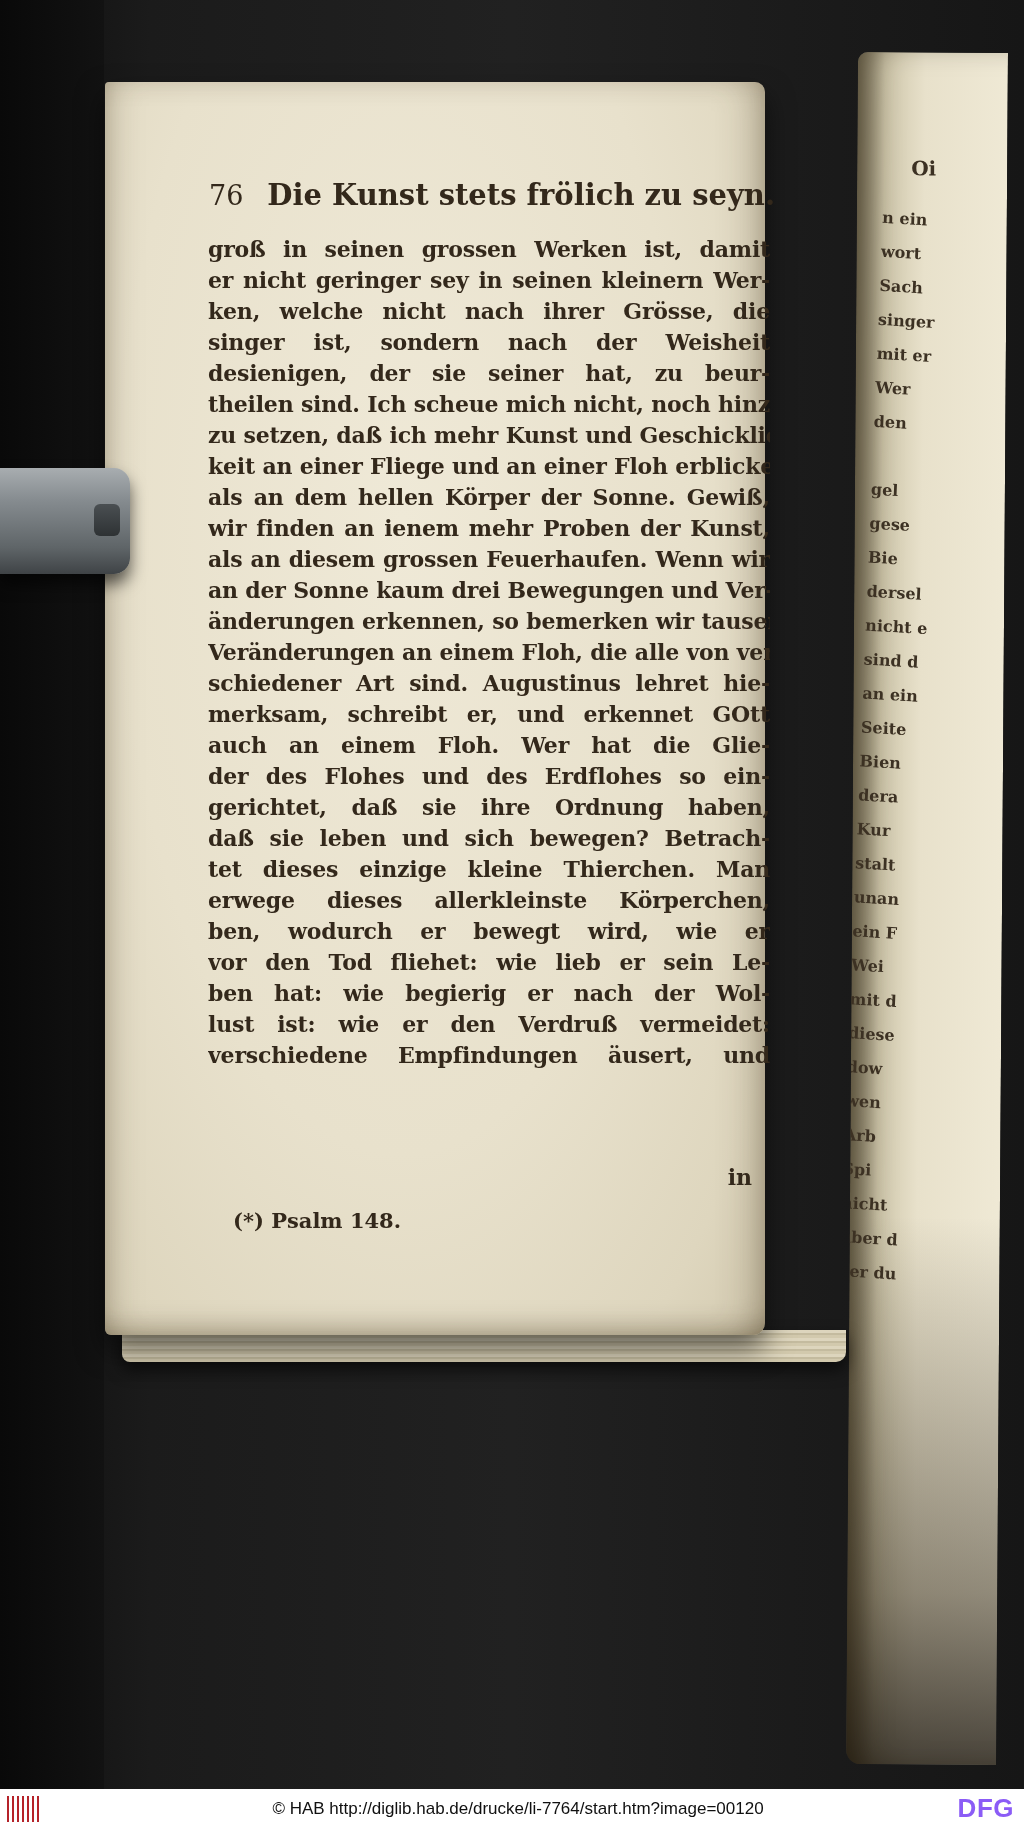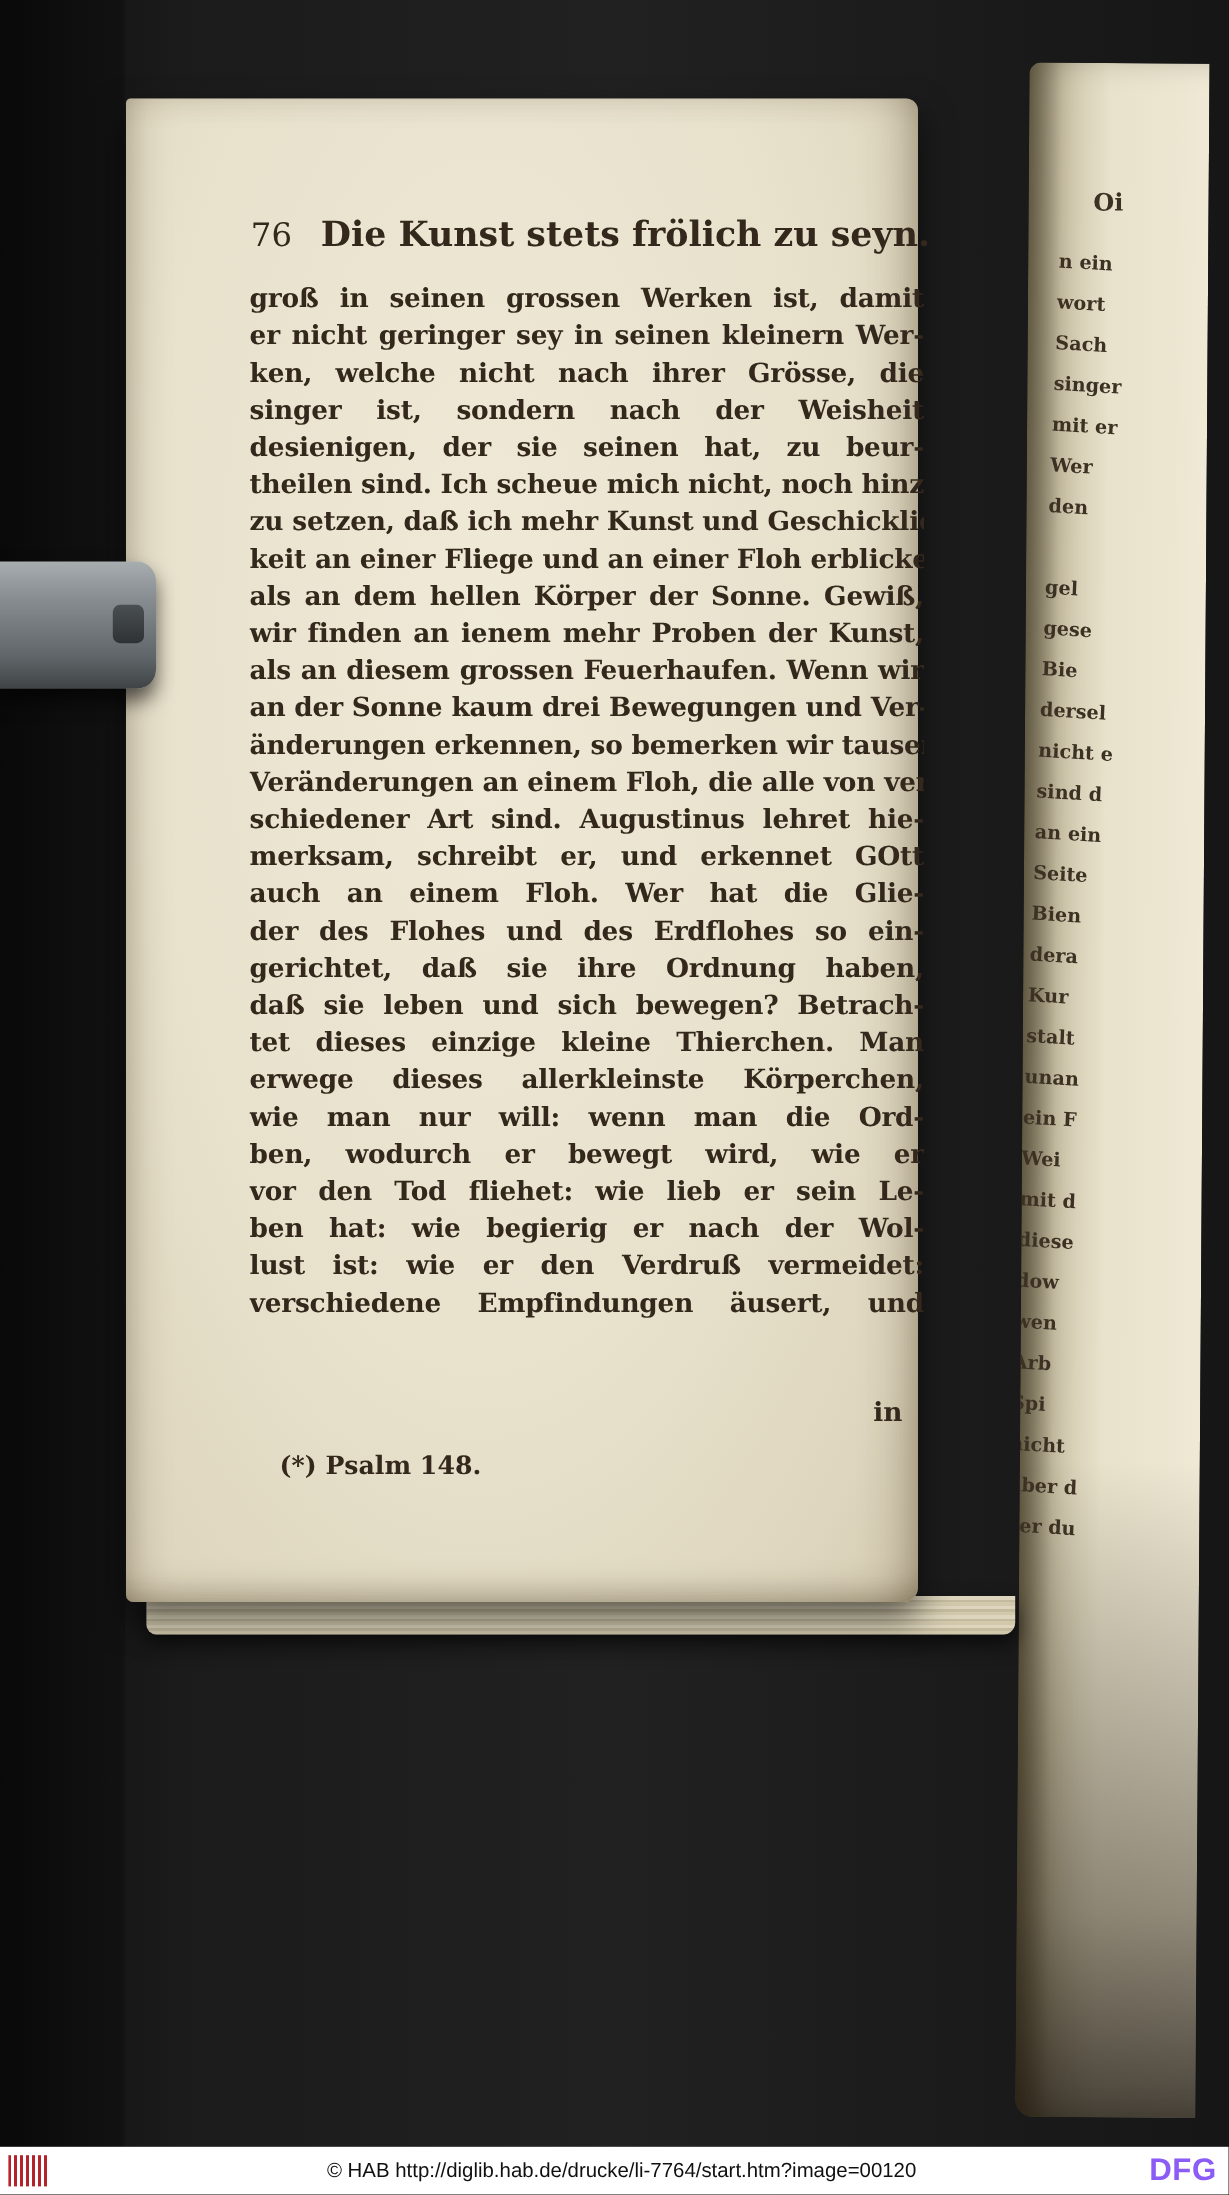--- a/index.html
+++ b/index.html
@@ -119,39 +119,38 @@
 
   <div class="page">
     <div class="page-header">
       <span class="pagenum">76</span><span class="header-title">Die Kunst stets frölich zu seyn.</span>
     </div>
     <div class="page-body">
         <div class="body-line">groß in seinen grossen Werken ist, damit</div>
         <div class="body-line">er nicht geringer sey in seinen kleinern Wer-</div>
         <div class="body-line">ken, welche nicht nach ihrer Grösse, die</div>
         <div class="body-line">singer ist, sondern nach der Weisheit</div>
-        <div class="body-line">desienigen, der sie seinen hat, zu beur-</div>
+        <div class="body-line">desienigen, der sie seiner hat, zu beur-</div>
         <div class="body-line">theilen sind. Ich scheue mich nicht, noch hinzu</div>
         <div class="body-line">zu setzen, daß ich mehr Kunst und Geschicklich-</div>
         <div class="body-line">keit an einer Fliege und an einer Floh erblicke,</div>
         <div class="body-line">als an dem hellen Körper der Sonne. Gewiß,</div>
         <div class="body-line">wir finden an ienem mehr Proben der Kunst,</div>
         <div class="body-line">als an diesem grossen Feuerhaufen. Wenn wir</div>
         <div class="body-line">an der Sonne kaum drei Bewegungen und Ver-</div>
         <div class="body-line">änderungen erkennen, so bemerken wir tausend</div>
         <div class="body-line">Veränderungen an einem Floh, die alle von ver-</div>
         <div class="body-line">schiedener Art sind. Augustinus lehret hie-</div>
         <div class="body-line">merksam, schreibt er, und erkennet GOtt</div>
         <div class="body-line">auch an einem Floh. Wer hat die Glie-</div>
         <div class="body-line">der des Flohes und des Erdflohes so ein-</div>
         <div class="body-line">gerichtet, daß sie ihre Ordnung haben,</div>
         <div class="body-line">daß sie leben und sich bewegen? Betrach-</div>
         <div class="body-line">tet dieses einzige kleine Thierchen. Man</div>
         <div class="body-line">erwege dieses allerkleinste Körperchen,</div>
-        <div class="body-line">wie man nur will: wenn man die Ord-</div>
         <div class="body-line">ben, wodurch er bewegt wird, wie er</div>
         <div class="body-line">vor den Tod fliehet: wie lieb er sein Le-</div>
         <div class="body-line">ben hat: wie begierig er nach der Wol-</div>
         <div class="body-line">lust ist: wie er den Verdruß vermeidet:</div>
         <div class="body-line">verschiedene Empfindungen äusert, und</div>
       </div>
     <div class="catchword">in</div>
     <div class="footnote">(*) Psalm 148.</div>
   </div>
 

